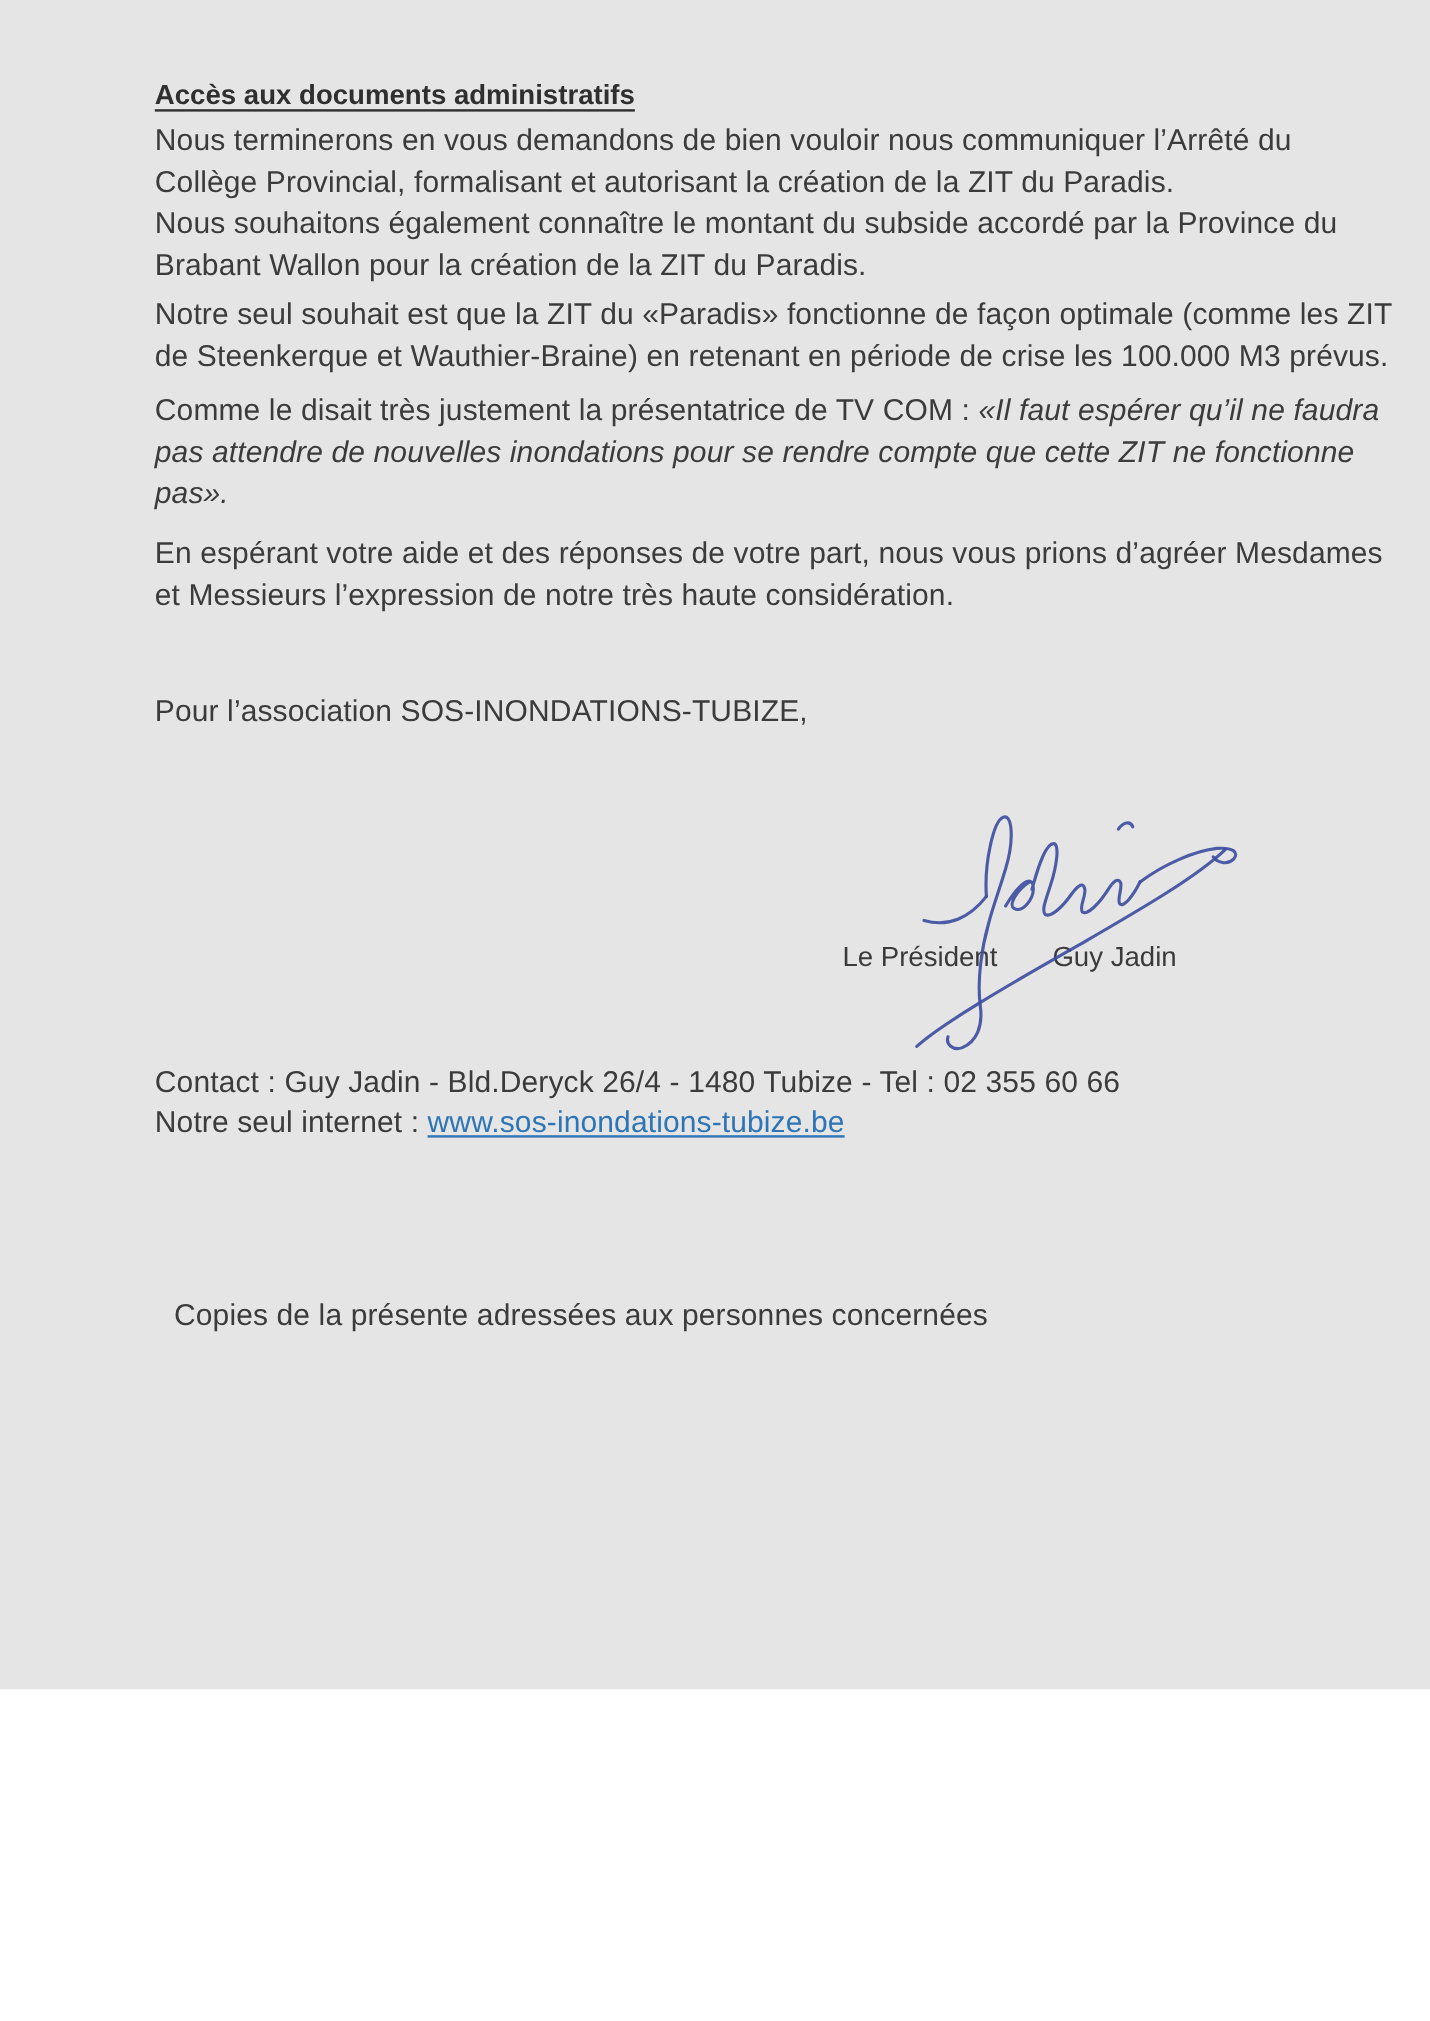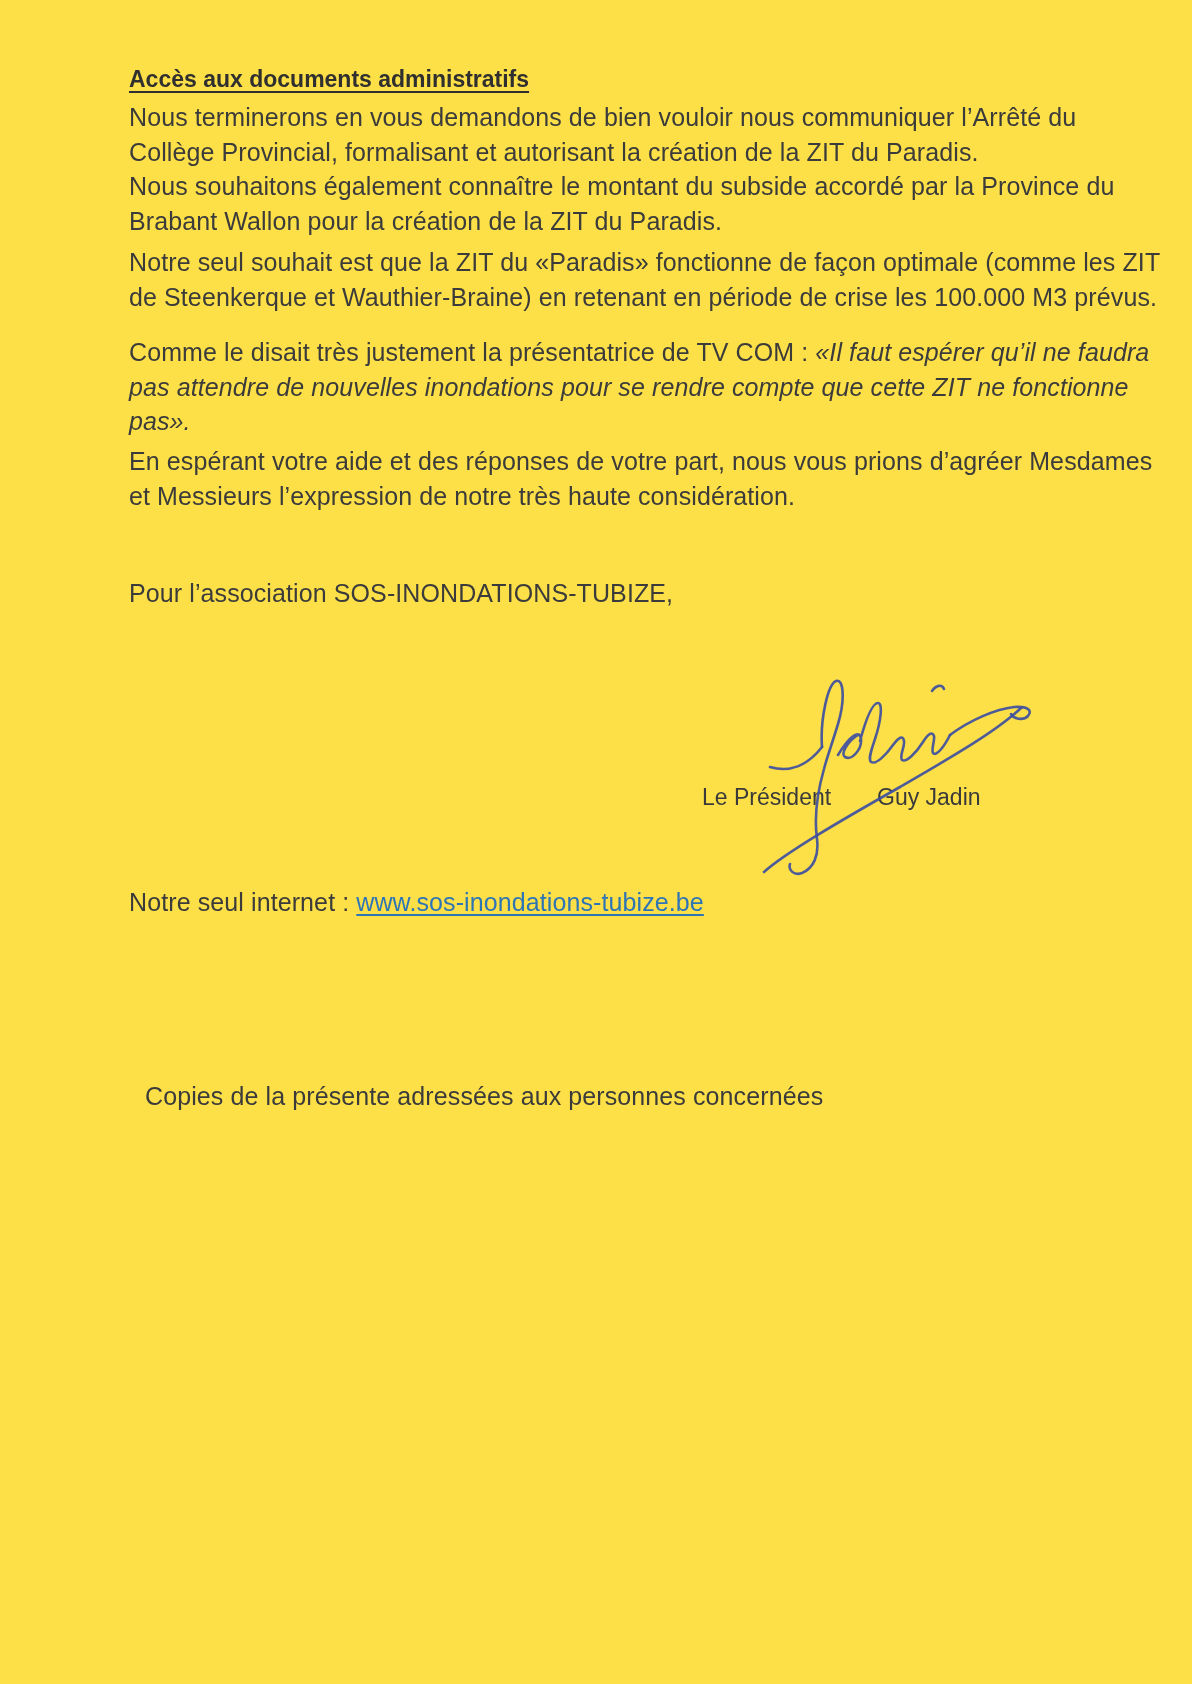--- a/index.html
+++ b/index.html
@@ -1,20 +1,20 @@
 <!DOCTYPE html>
 <html style="--text-color: #3b3b3b; --link-color: #2e75b6; --signature-ink: #3e4f9f;"><head>
 <meta charset="utf-8">
 <style>
   html, body { margin: 0; padding: 0; background: #ffffff; }
   .page {
     position: relative;
     width: 1192px;
-    height: 1684px;
-    background: #fde047;
+    height: 1408px;
+    background: #e5e5e5;
     font-family: "Liberation Sans", sans-serif;
     color: var(--text-color, #3b3b3b);
     overflow: hidden;
   }
   .abs { position: absolute; }
   .heading {
     left: 129px; top: 66px;
     font-size: 23px;
     font-weight: 700;
     color: #2f2f2f;
@@ -74,21 +74,21 @@
     <div class="line">Collège Provincial, formalisant et autorisant la création de la ZIT du Paradis.</div>
     <div class="line">Nous souhaitons également connaître le montant du subside accordé par la Province du</div>
     <div class="line">Brabant Wallon pour la création de la ZIT du Paradis.</div>
   </div>
 
   <div class="abs para" style="top:245px">
     <div class="line">Notre seul souhait est que la ZIT du «Paradis» fonctionne de façon optimale (comme les ZIT</div>
     <div class="line">de Steenkerque et Wauthier-Braine) en retenant en période de crise les 100.000 M3 prévus.</div>
   </div>
 
-  <div class="abs para" style="top:335px">
+  <div class="abs para" style="top:325px">
     <div class="line"><span>Comme le disait très justement la présentatrice de TV COM : </span><span class="it">«Il faut espérer qu’il ne faudra</span></div>
     <div class="line it">pas attendre de nouvelles inondations pour se rendre compte que cette ZIT ne fonctionne</div>
     <div class="line it">pas».</div>
   </div>
 
   <div class="abs para" style="top:444px">
     <div class="line">En espérant votre aide et des réponses de votre part, nous vous prions d’agréer Mesdames</div>
     <div class="line">et Messieurs l’expression de notre très haute considération.</div>
   </div>
 
@@ -117,18 +117,19 @@
     <path d="M 350,120 C 370,105 396,94 414,92 C 427,91 433,95 428,101 C 423,106 414,104 411,99"></path>
 
     <path d="M 164,257 C 185,238 240,206 300,172 C 350,143 397,116 421,93"></path>
   </svg>
 
   <div class="abs sig-caption" style="left:702px; top:784px">Le Président</div>
 
   <div class="abs sig-caption" style="left:877px; top:784px">Guy Jadin</div>
 
   <div class="abs contact-block">
+    <div class="line">Contact : Guy Jadin - Bld.Deryck 26/4 - 1480 Tubize - Tel : 02 355 60 66</div>
     <div class="line"><span>Notre seul internet : </span><a class="weblink">www.sos-inondations-tubize.be</a></div>
   </div>
 
   <div class="abs line copies">Copies de la présente adressées aux personnes concernées</div>
 
 </div>
 
 </body></html>

